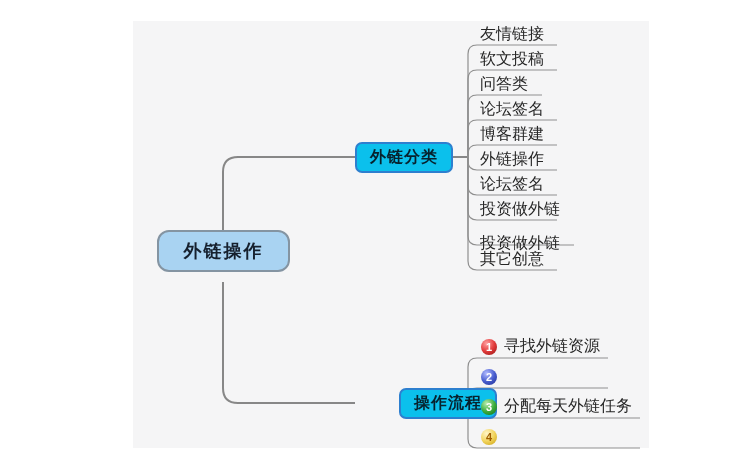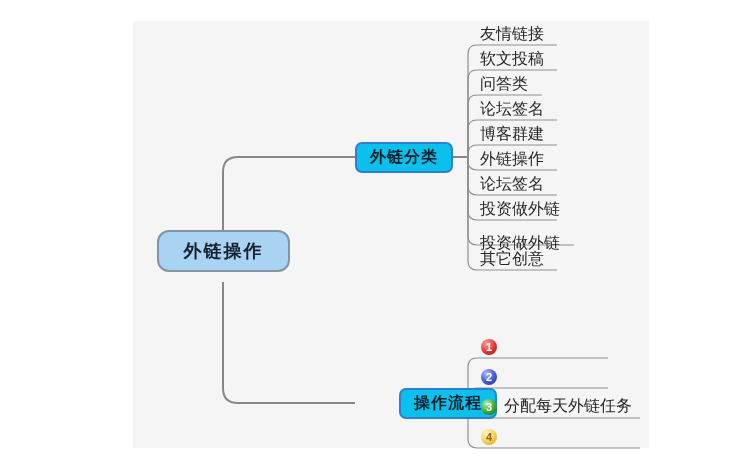--- a/index.html
+++ b/index.html
@@ -98,20 +98,21 @@
   <div class="leaf lf3">论坛签名</div>
   <div class="leaf lf4">博客群建</div>
   <div class="leaf lf5">外链操作</div>
   <div class="leaf lf6">论坛签名</div>
   <div class="leaf lf7">投资做外链</div>
   <div class="leaf lf8">投资做外链</div>
   <div class="leaf lf9">其它创意</div>
 
   <div class="step st0">
     <span class="num num-1">1</span>
+    <span>寻找外链资源</span>
   </div>
   <div class="step st1">
     <span class="num num-2">2</span>
   </div>
   <div class="step st2">
     <span class="num num-3">3</span>
     <span>分配每天外链任务</span>
   </div>
   <div class="step st3">
     <span class="num num-4">4</span>

